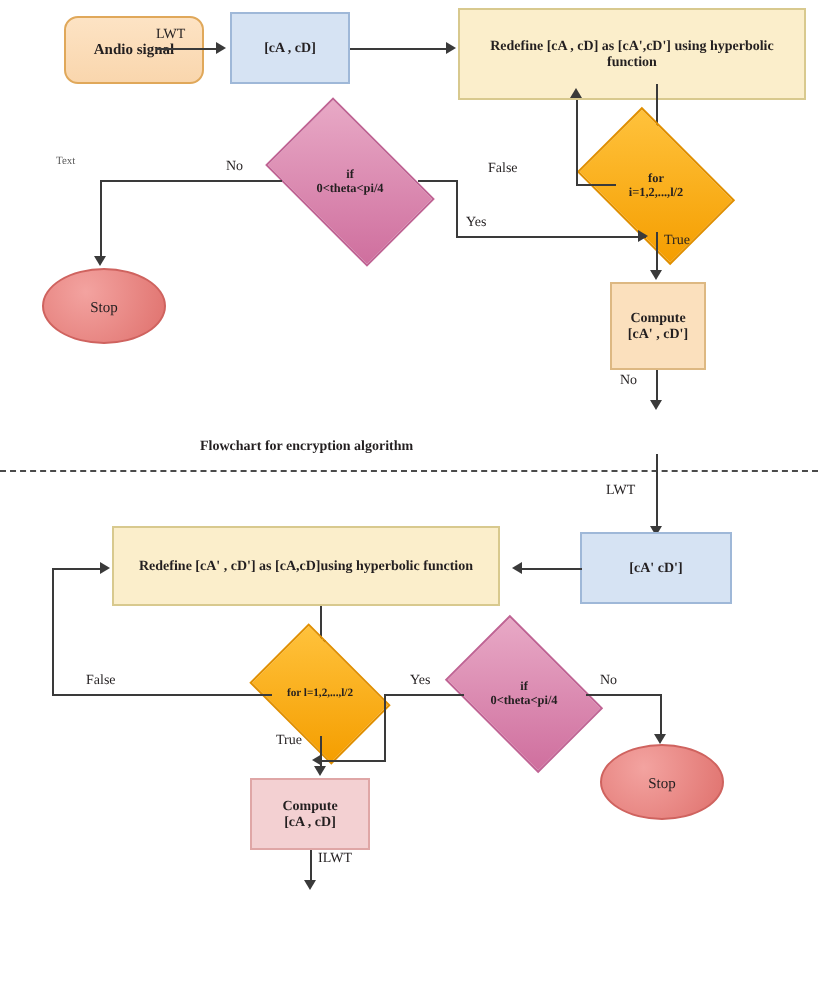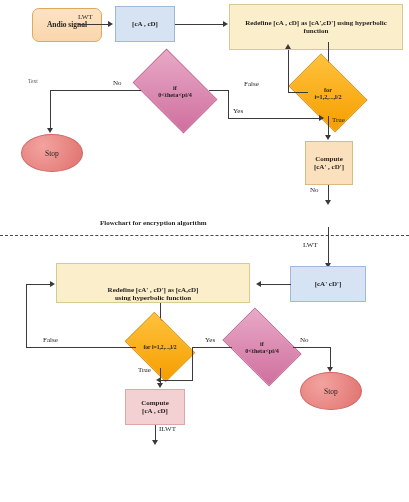--- a/index.html
+++ b/index.html
@@ -123,21 +123,21 @@
 
   <div class="ln lnv" style="left:328px;top:227px;height:39px;"></div>
   <div class="arrow down" style="left:325px;top:263px;"></div>
   <div class="elab" style="left:303px;top:241px;">LWT</div>
 
   <div class="node rect" style="left:290px;top:266px;width:76px;height:36px;">[cA'  cD']</div>
 
   <div class="ln lnh" style="left:260px;top:284px;width:31px;"></div>
   <div class="arrow left" style="left:256px;top:281px;"></div>
 
-  <div class="node rect cream" style="left:56px;top:263px;width:194px;height:40px;flex-direction:column;padding:0 0;justify-content:flex-end;">
+  <div class="node rect cream" style="left:56px;top:263px;width:194px;height:40px;padding:0 0;">
     <span>Redefine [cA' , cD'] as [cA,cD]</span>
     <span>using hyperbolic function</span>
   </div>
 
   <div class="ln lnv" style="left:160px;top:303px;height:20px;"></div>
   <div class="arrow down" style="left:157px;top:320px;"></div>
 
   <div class="diamond orange" style="left:131px;top:326px;width:58px;height:42px;">
     <div class="dshape"></div>
     <div class="dlabel" style="font-size:5.6px;">

